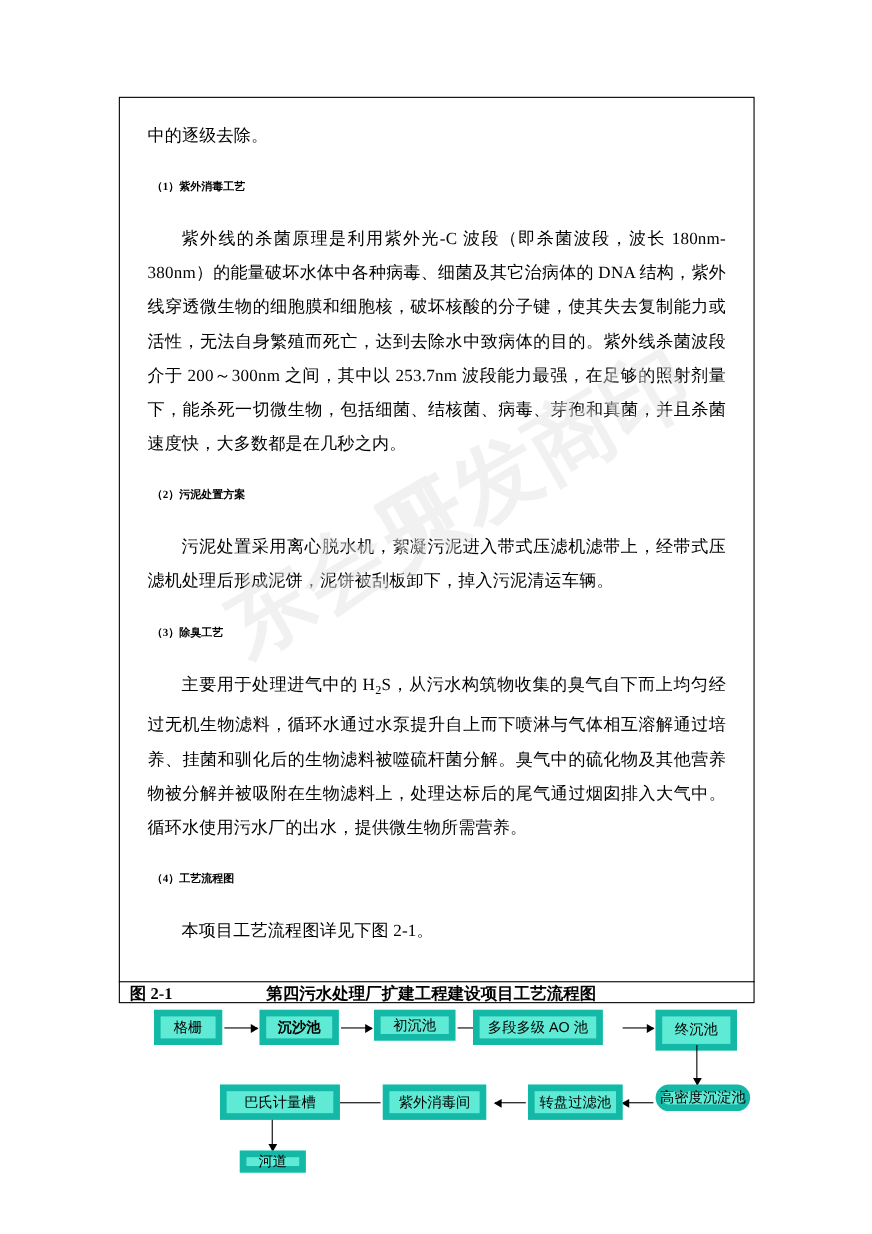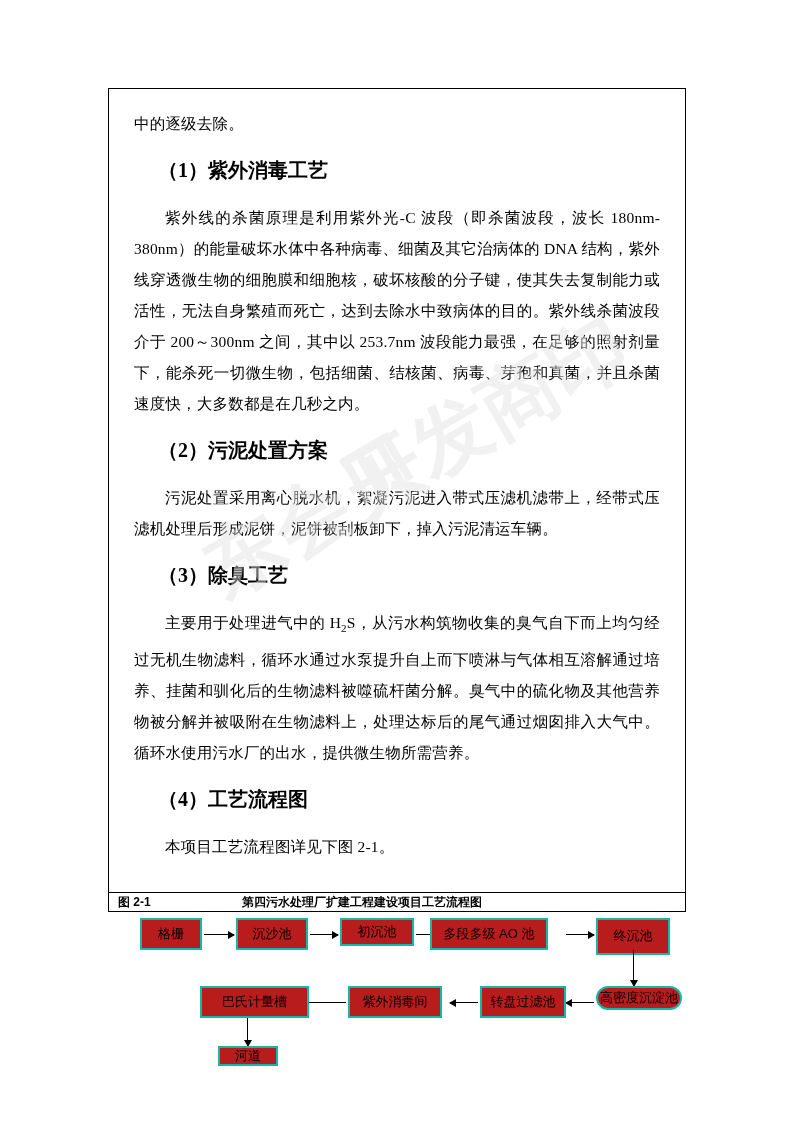--- a/index.html
+++ b/index.html
@@ -45,21 +45,21 @@
     line-height: 31px;
     text-align: justify;
     text-justify: inter-ideograph;
     letter-spacing: 0.2px;
   }
   p.indent {
     text-indent: 2em;
   }
   .heading {
     margin: 0;
-    font-size: 20px;
+    font-size: 10px;
     line-height: 31px;
     font-weight: bold;
     text-indent: 2em;
   }
   .sub {
     font-size: 11px;
     vertical-align: sub;
   }
   
   .watermark {
@@ -87,22 +87,22 @@
   
   .flow {
     position: relative;
     width: 558px;
     height: 190px;
     margin-top: 16px;
     z-index: 10;
   }
   .node {
     position: absolute;
-    border: 2px solid #14b8a6;
-    background: #b91c1c;
+    border: 6px solid #14b8a6;
+    background: #5eead4;
     font-size: 13px;
     font-family: "Liberation Sans", sans-serif;
     display: flex;
     align-items: center;
     justify-content: center;
     box-sizing: border-box;
     line-height: 1.1;
     text-align: center;
     white-space: nowrap;
   }
@@ -150,22 +150,22 @@
     width: 578px;
     height: 20px;
     border-top: 1px solid #000;
     box-sizing: border-box;
   }
   .caption-inner {
     position: absolute;
     left: 118px;
     top: 894px;
     width: 560px;
-    font-size: 12px;
-    font-family: Liberation Sans, sans-serif;
+    font-size: 15px;
+    font-family: Liberation Serif, serif;
     font-weight: bold;
     display: flex;
   }
   .caption-num { width: 62px; }
   .caption-title { flex: 1; text-align: left; padding-left: 62px;}
 </style>
 </head>
 <body>
 
 <div class="page">
@@ -195,21 +195,21 @@
 
     <p class="heading">（4）工艺流程图</p>
 
     <p class="body-text indent">本项目工艺流程图详见下图 2-1。</p>
 
     <div class="flow">
 
       <div class="node" style="left:22px; top:40px; width:62px; height:32px;">格栅</div>
       <div class="arrow-h" style="left:86px; top:56px; width:30px;"></div>
 
-      <div class="node" style="left:118px; top:40px; width:72px; height:32px;">沉沙池</div>
+      <div class="node" style="left:118px; top:40px; width:72px; height:32px;font-weight:bold;">沉沙池</div>
       <div class="arrow-h" style="left:192px; top:56px; width:28px;"></div>
 
       <div class="node" style="left:222px; top:40px; width:74px; height:28px;">初沉池</div>
       <div class="arrow-h" style="left:298px; top:56px; width:28px;"></div>
 
       <div class="node" style="left:312px; top:40px; width:118px; height:32px;">多段多级 AO 池</div>
       <div class="arrow-h" style="left:448px; top:56px; width:28px;"></div>
 
       <div class="node" style="left:478px; top:40px; width:74px; height:37px;">终沉池</div>
 

